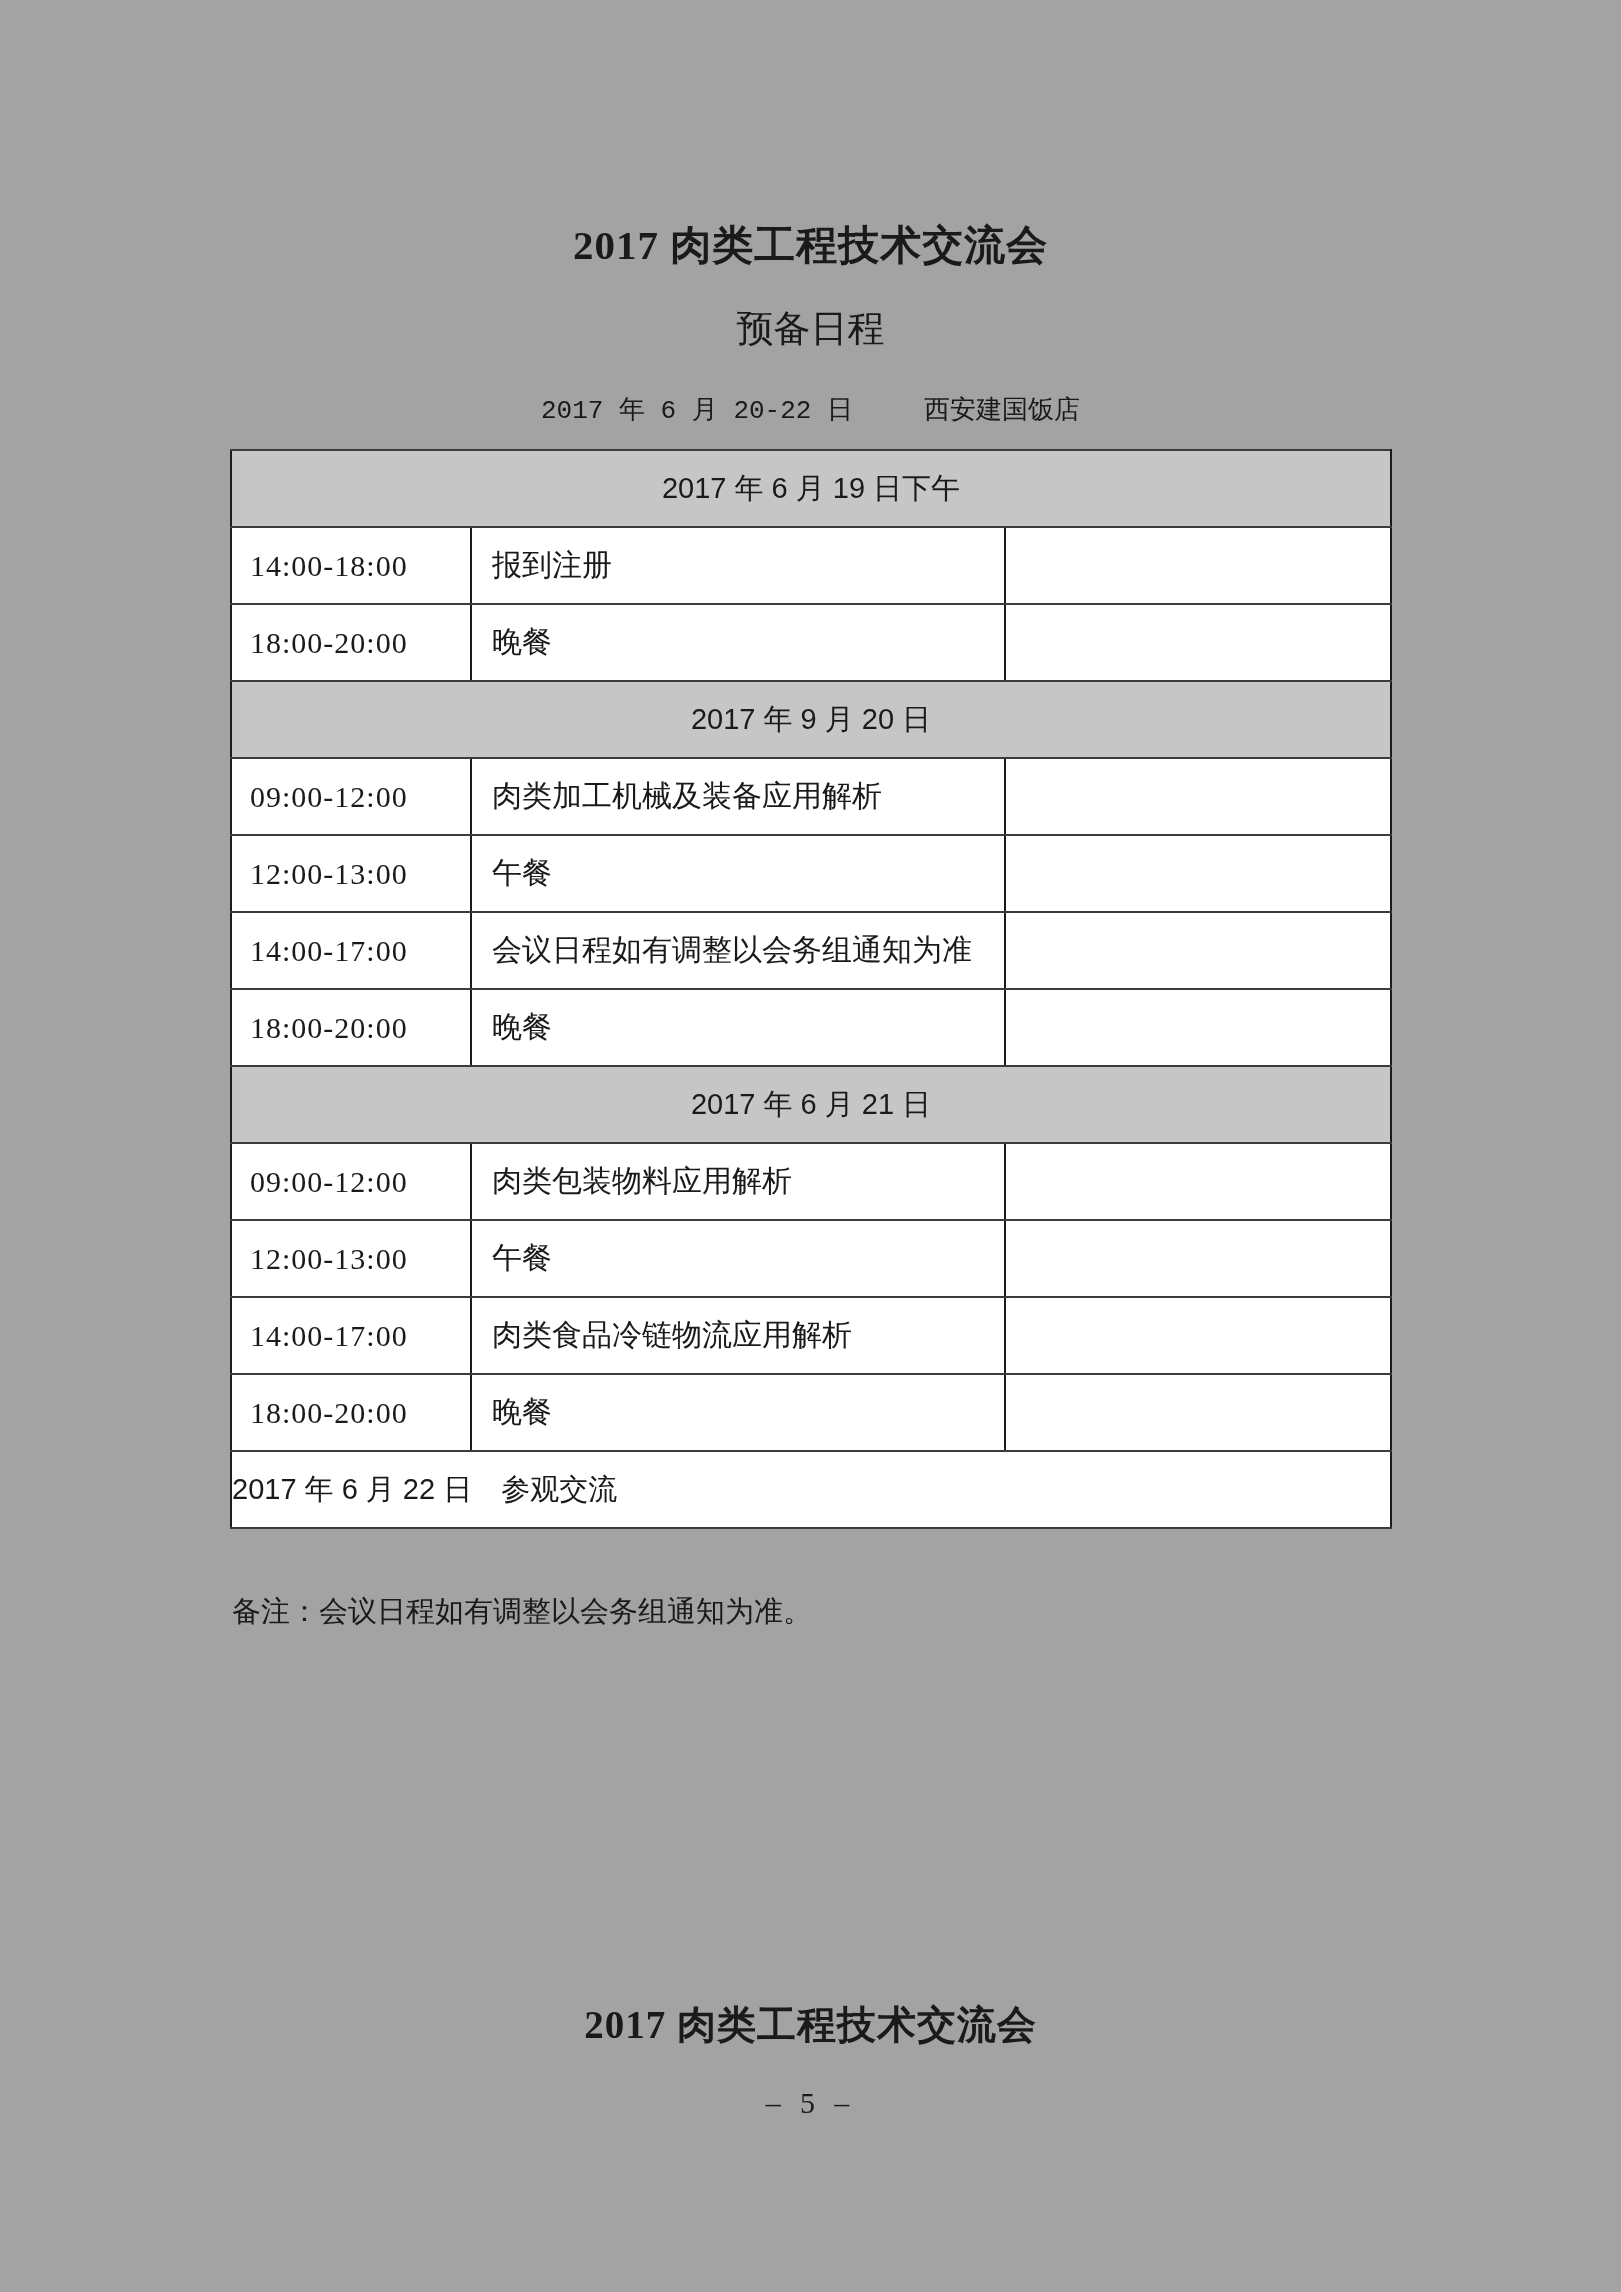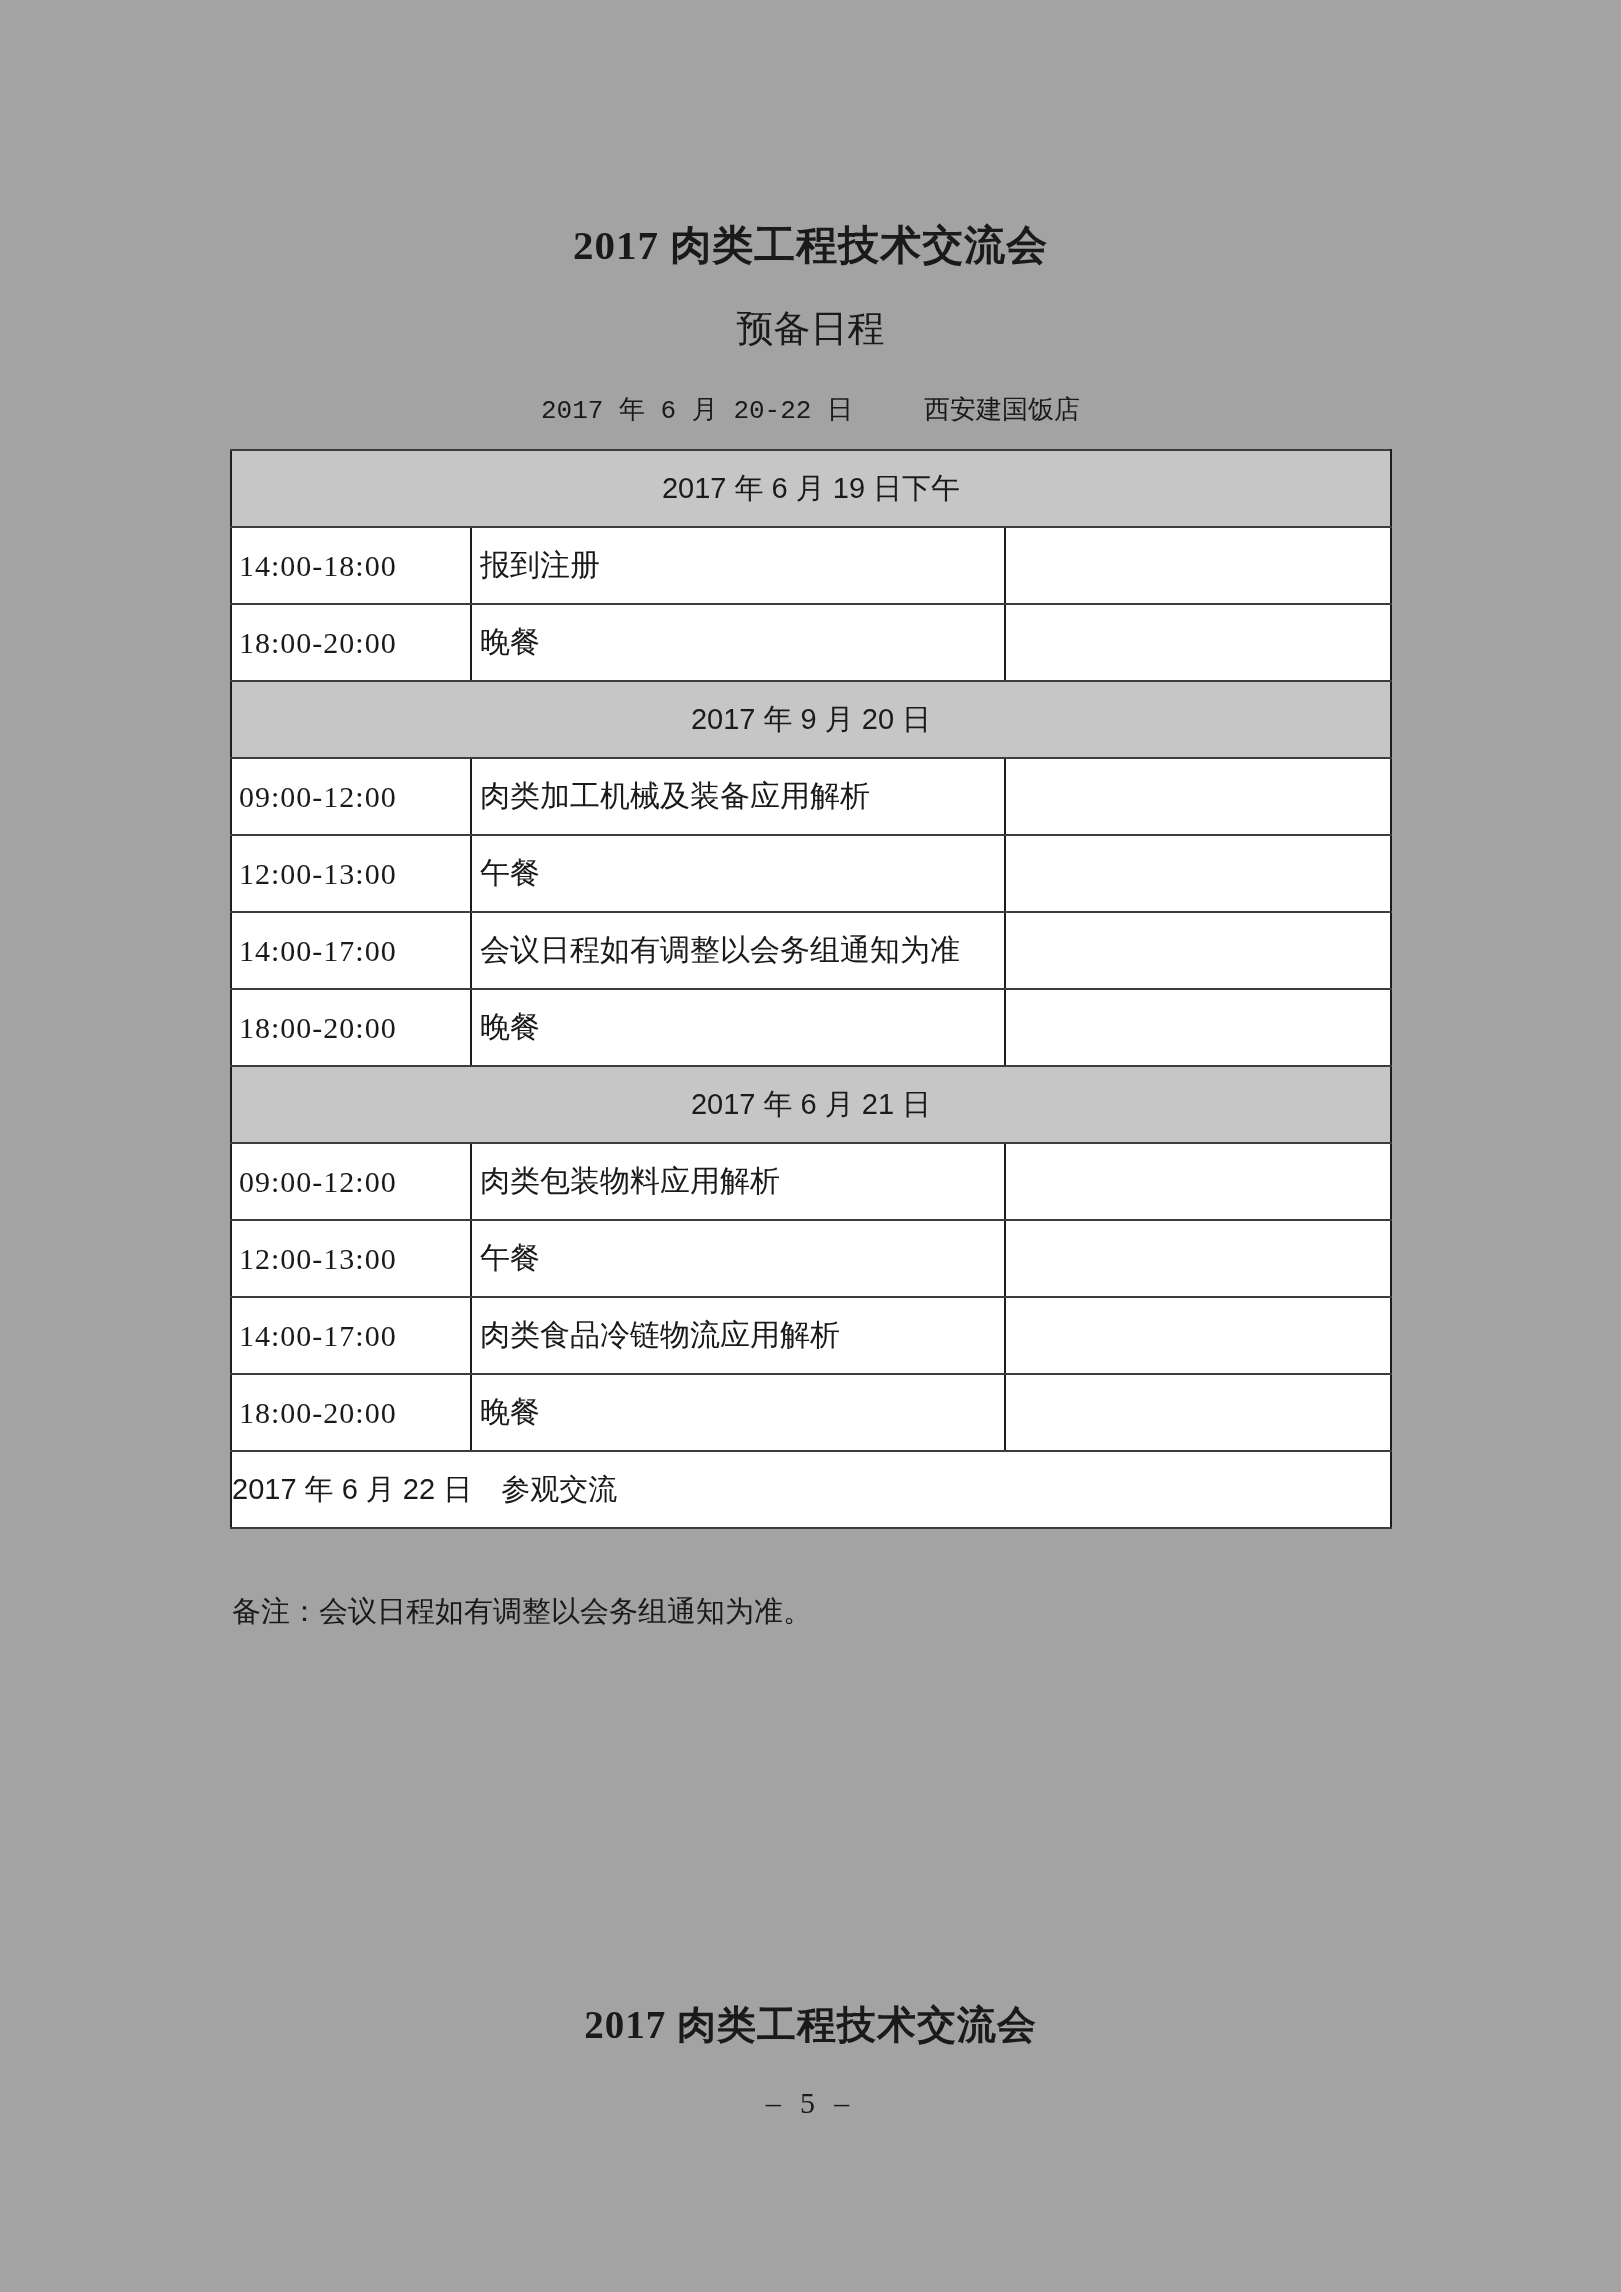--- a/index.html
+++ b/index.html
@@ -69,25 +69,25 @@
     border-bottom: 2.9px solid #3c3c3c;
     background: #ffffff;
   }
   td.band {
     background: var(--band-bg, #c6c6c6);
     text-align: center;
     font-family: "Liberation Sans", "DejaVu Sans", sans-serif;
     font-size: 29px;
   }
   td.time {
-    padding-left: 7px;
+    padding-left: 18px;
     letter-spacing: 1px;
   }
   td.activity {
-    padding-left: 8px;
+    padding-left: 20px;
   }
   td.final {
     text-align: left;
     font-family: "Liberation Sans", "DejaVu Sans", sans-serif;
     font-size: 29px;
   }
   .note {
     position: absolute;
     left: 232px;
     top: 1592px;

